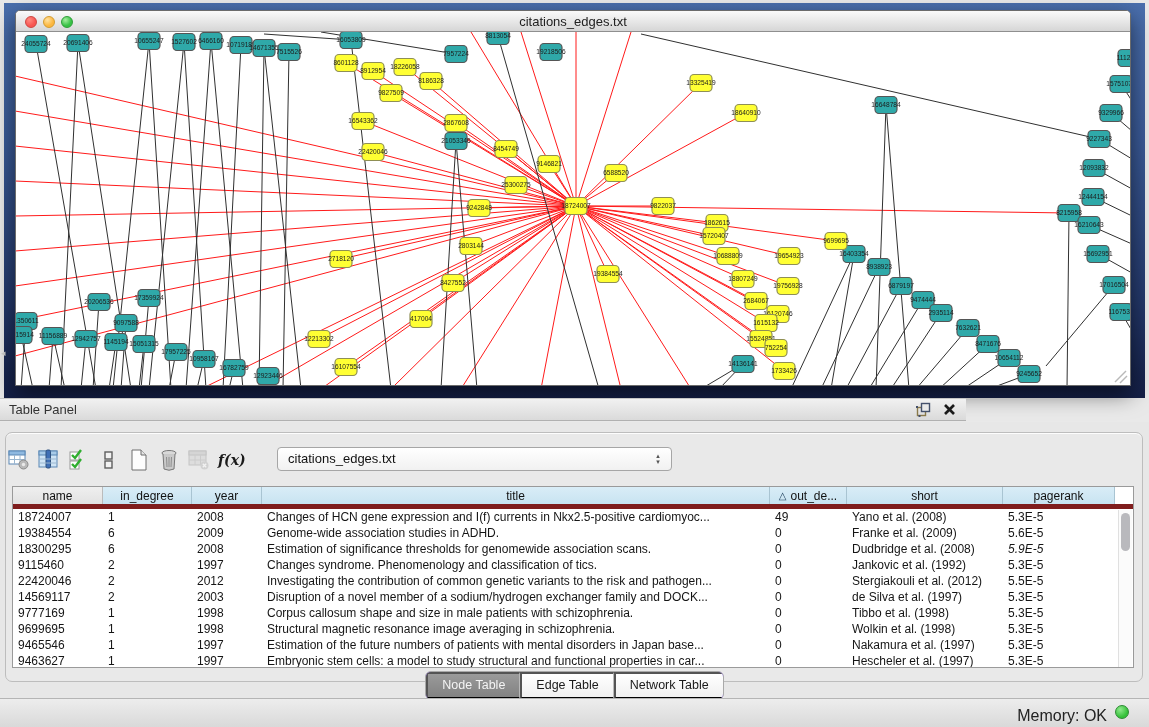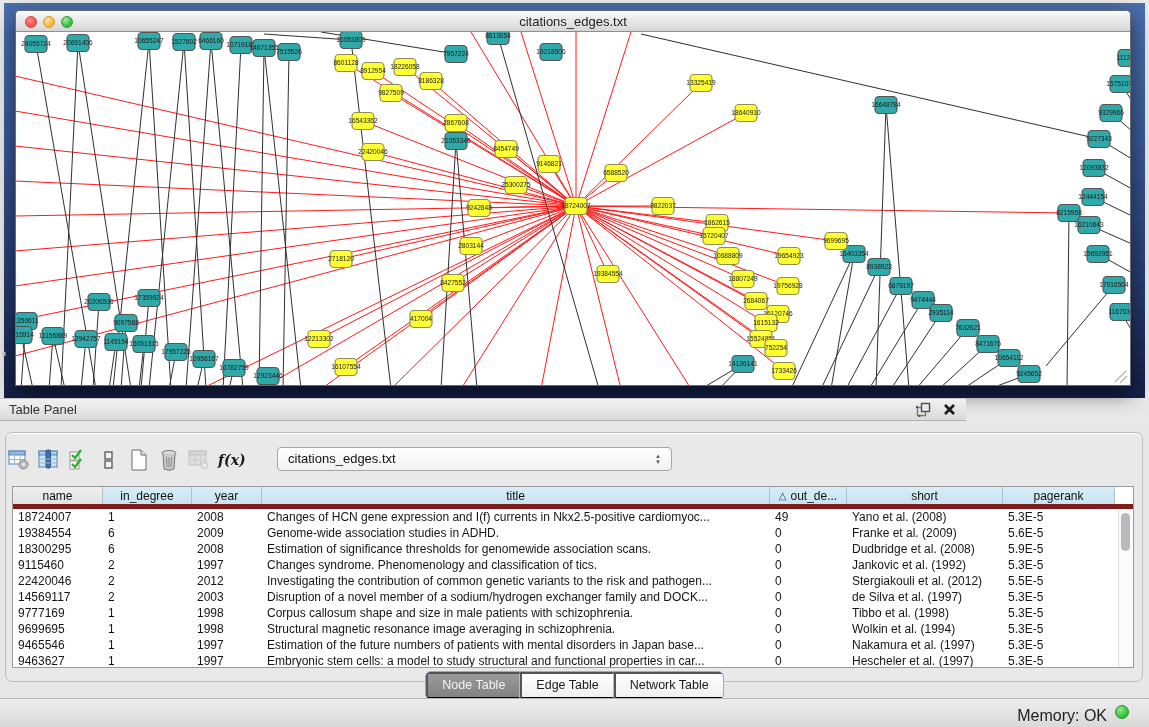--- a/index.html
+++ b/index.html
@@ -697,21 +697,21 @@
           <div class="td" style="width: 156px;">Franke et al. (2009)</div>
           <div class="td" style="width: 112px;">5.6E-5</div>
         </div>
         <div class="trow">
           <div class="td" style="width: 90px;">18300295</div>
           <div class="td" style="width: 89px;">6</div>
           <div class="td" style="width: 70px;">2008</div>
           <div class="td" style="width: 508px;">Estimation of significance thresholds for genomewide association scans.</div>
           <div class="td" style="width: 77px;">0</div>
           <div class="td" style="width: 156px;">Dudbridge et al. (2008)</div>
-          <div class="td" style="width: 112px;">5.9E-5</div>
+          <div class="td" style="width: 112px; font-style: italic;">5.9E-5</div>
         </div>
         <div class="trow">
           <div class="td" style="width: 90px;">9115460</div>
           <div class="td" style="width: 89px;">2</div>
           <div class="td" style="width: 70px;">1997</div>
           <div class="td" style="width: 508px;">Changes syndrome. Phenomenology and classification of tics.</div>
           <div class="td" style="width: 77px;">0</div>
           <div class="td" style="width: 156px;">Jankovic et al. (1992)</div>
           <div class="td" style="width: 112px;">5.3E-5</div>
         </div>
@@ -741,21 +741,21 @@
           <div class="td" style="width: 77px;">0</div>
           <div class="td" style="width: 156px;">Tibbo et al. (1998)</div>
           <div class="td" style="width: 112px;">5.3E-5</div>
         </div>
         <div class="trow">
           <div class="td" style="width: 90px;">9699695</div>
           <div class="td" style="width: 89px;">1</div>
           <div class="td" style="width: 70px;">1998</div>
           <div class="td" style="width: 508px;">Structural magnetic resonance image averaging in schizophrenia.</div>
           <div class="td" style="width: 77px;">0</div>
-          <div class="td" style="width: 156px;">Wolkin et al. (1994)</div>
+          <div class="td" style="width: 156px;">Wolkin et al. (1998)</div>
           <div class="td" style="width: 112px;">5.3E-5</div>
         </div>
         <div class="trow">
           <div class="td" style="width: 90px;">9465546</div>
           <div class="td" style="width: 89px;">1</div>
           <div class="td" style="width: 70px;">1997</div>
           <div class="td" style="width: 508px;">Estimation of the future numbers of patients with mental disorders in Japan base...</div>
           <div class="td" style="width: 77px;">0</div>
           <div class="td" style="width: 156px;">Nakamura et al. (1997)</div>
           <div class="td" style="width: 112px;">5.3E-5</div>

